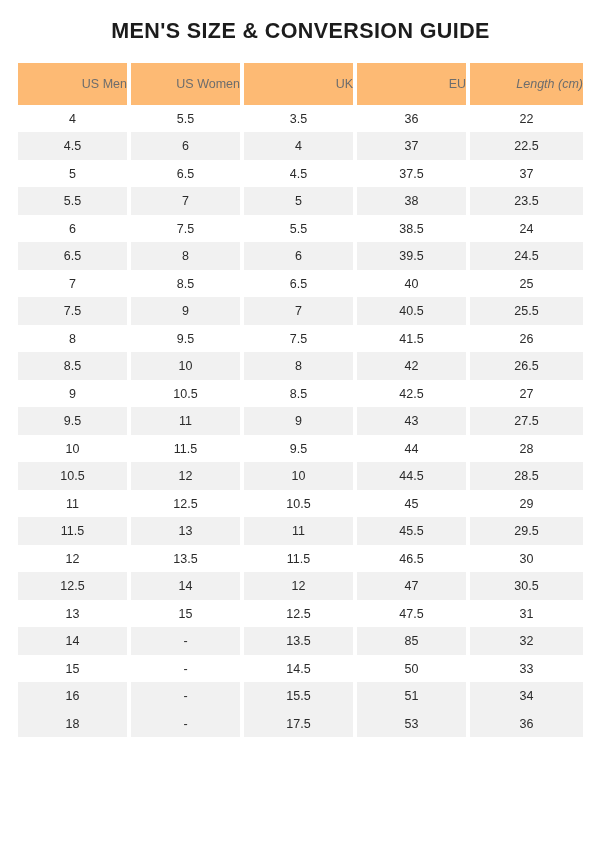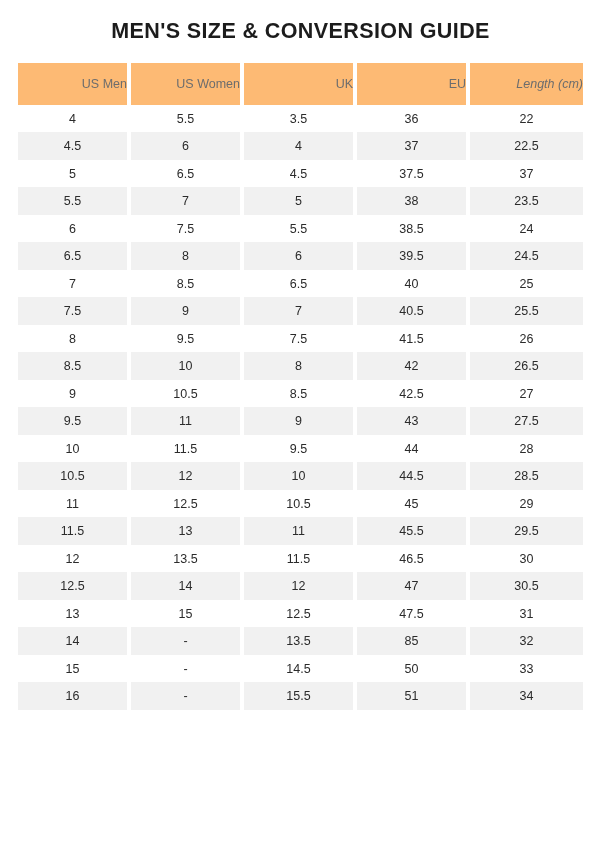--- a/index.html
+++ b/index.html
@@ -261,17 +261,24 @@
             <td>50</td>
             <td>33</td>
           </tr>
           <tr class="striped">
             <td>16</td>
             <td>-</td>
             <td>15.5</td>
             <td>51</td>
             <td>34</td>
           </tr>
+          <tr class="striped">
+            <td>18</td>
+            <td>-</td>
+            <td>17.5</td>
+            <td>53</td>
+            <td>36</td>
+          </tr>
         </tbody>
     </table>
   </div>
 
 </div>
 
 </body></html>

